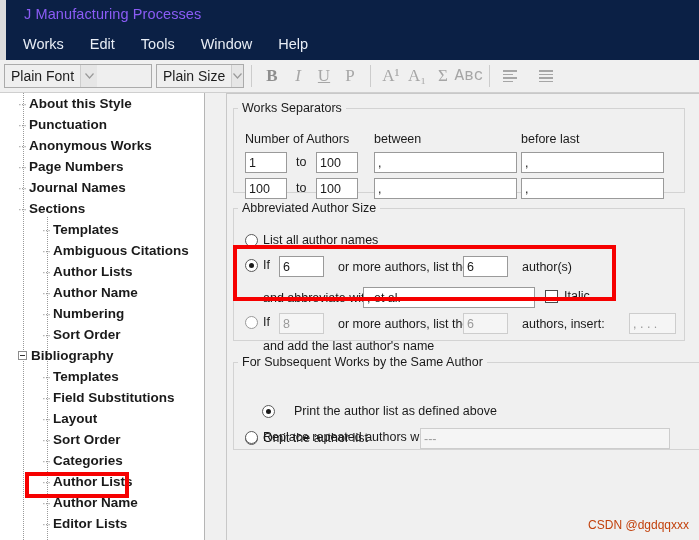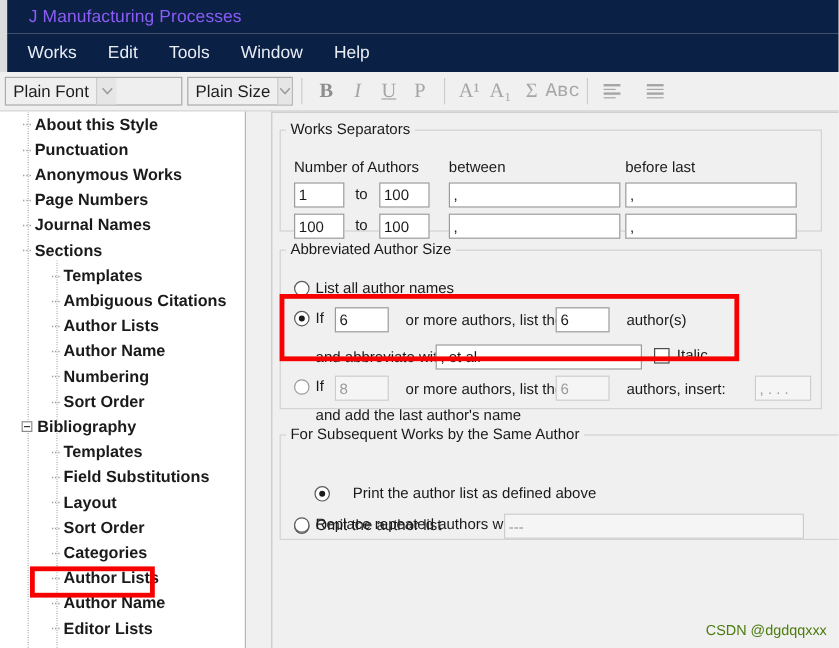--- a/index.html
+++ b/index.html
@@ -215,21 +215,21 @@
   .redbox {
     position: absolute;
     border: 4px solid #f60000;
     pointer-events: none;
   }
 
   .watermark {
     position: absolute;
     right: 10px; bottom: 8px;
     font-size: 12px;
-    color: #4d7c0f;
+    color: #c2410c;
   }
 </style>
 </head>
 <body>
 
 <div id="app">
 
   <div class="leftstrip"></div>
 
   <div class="titlebar">

